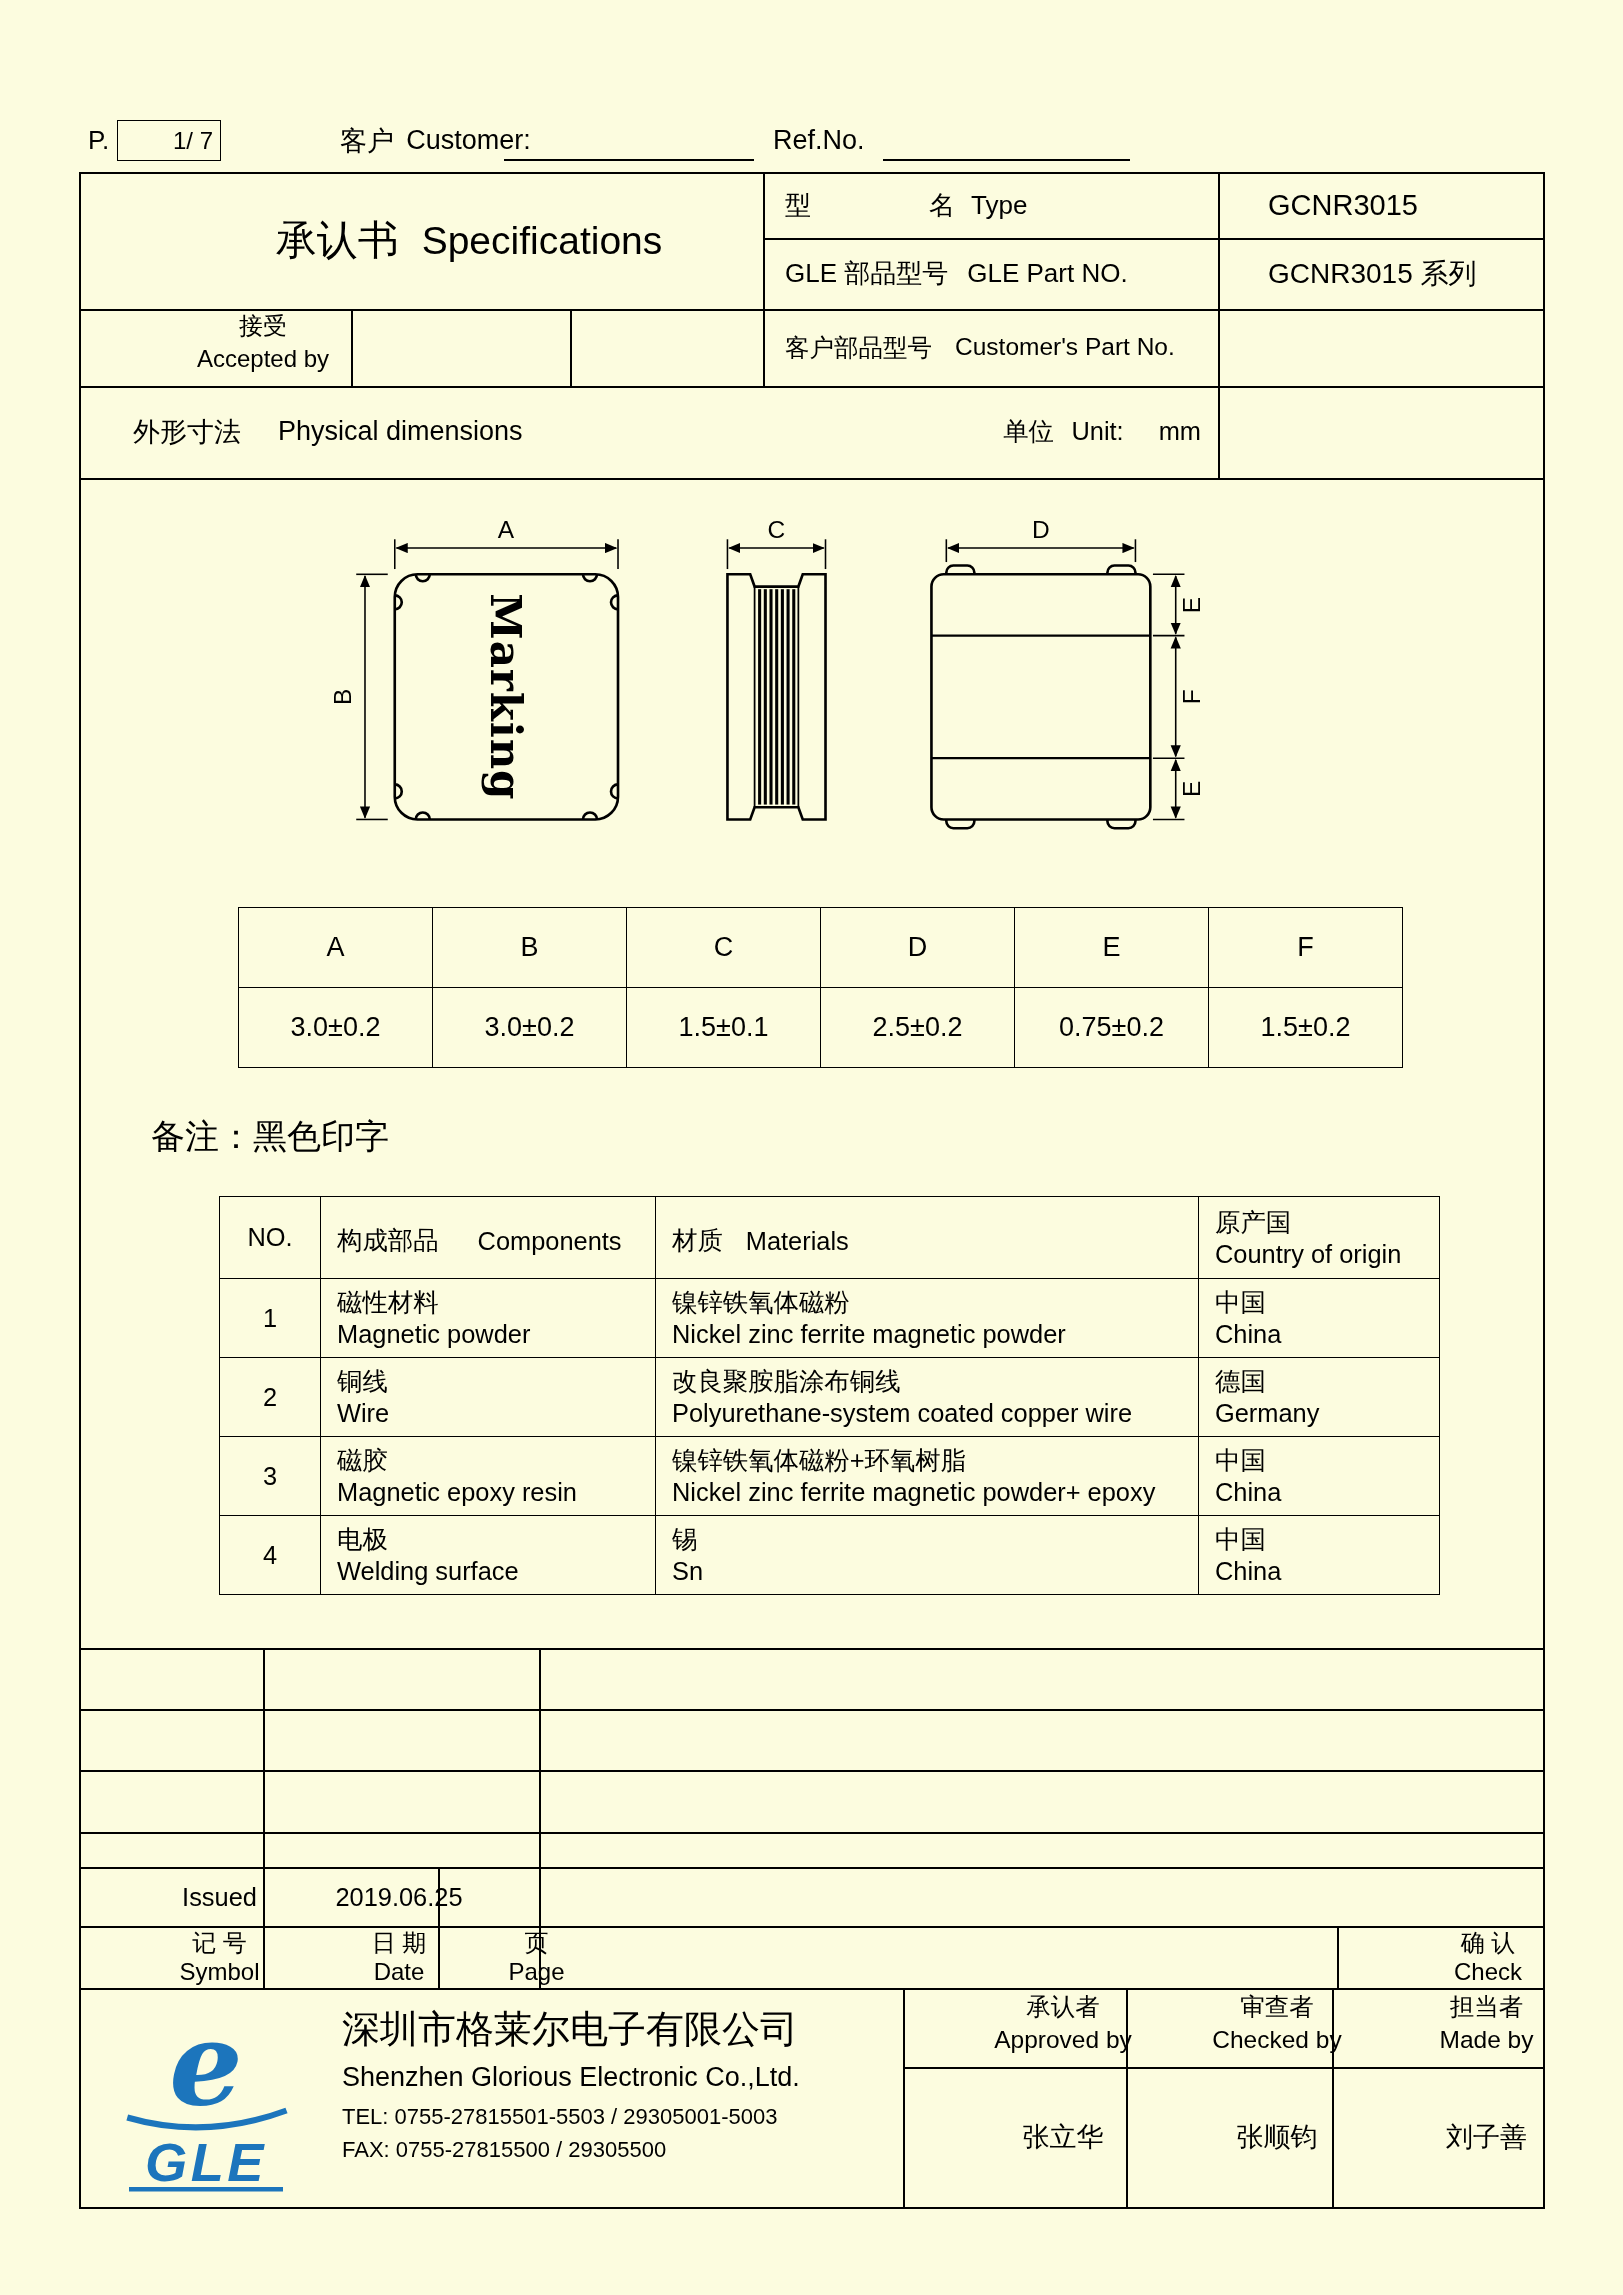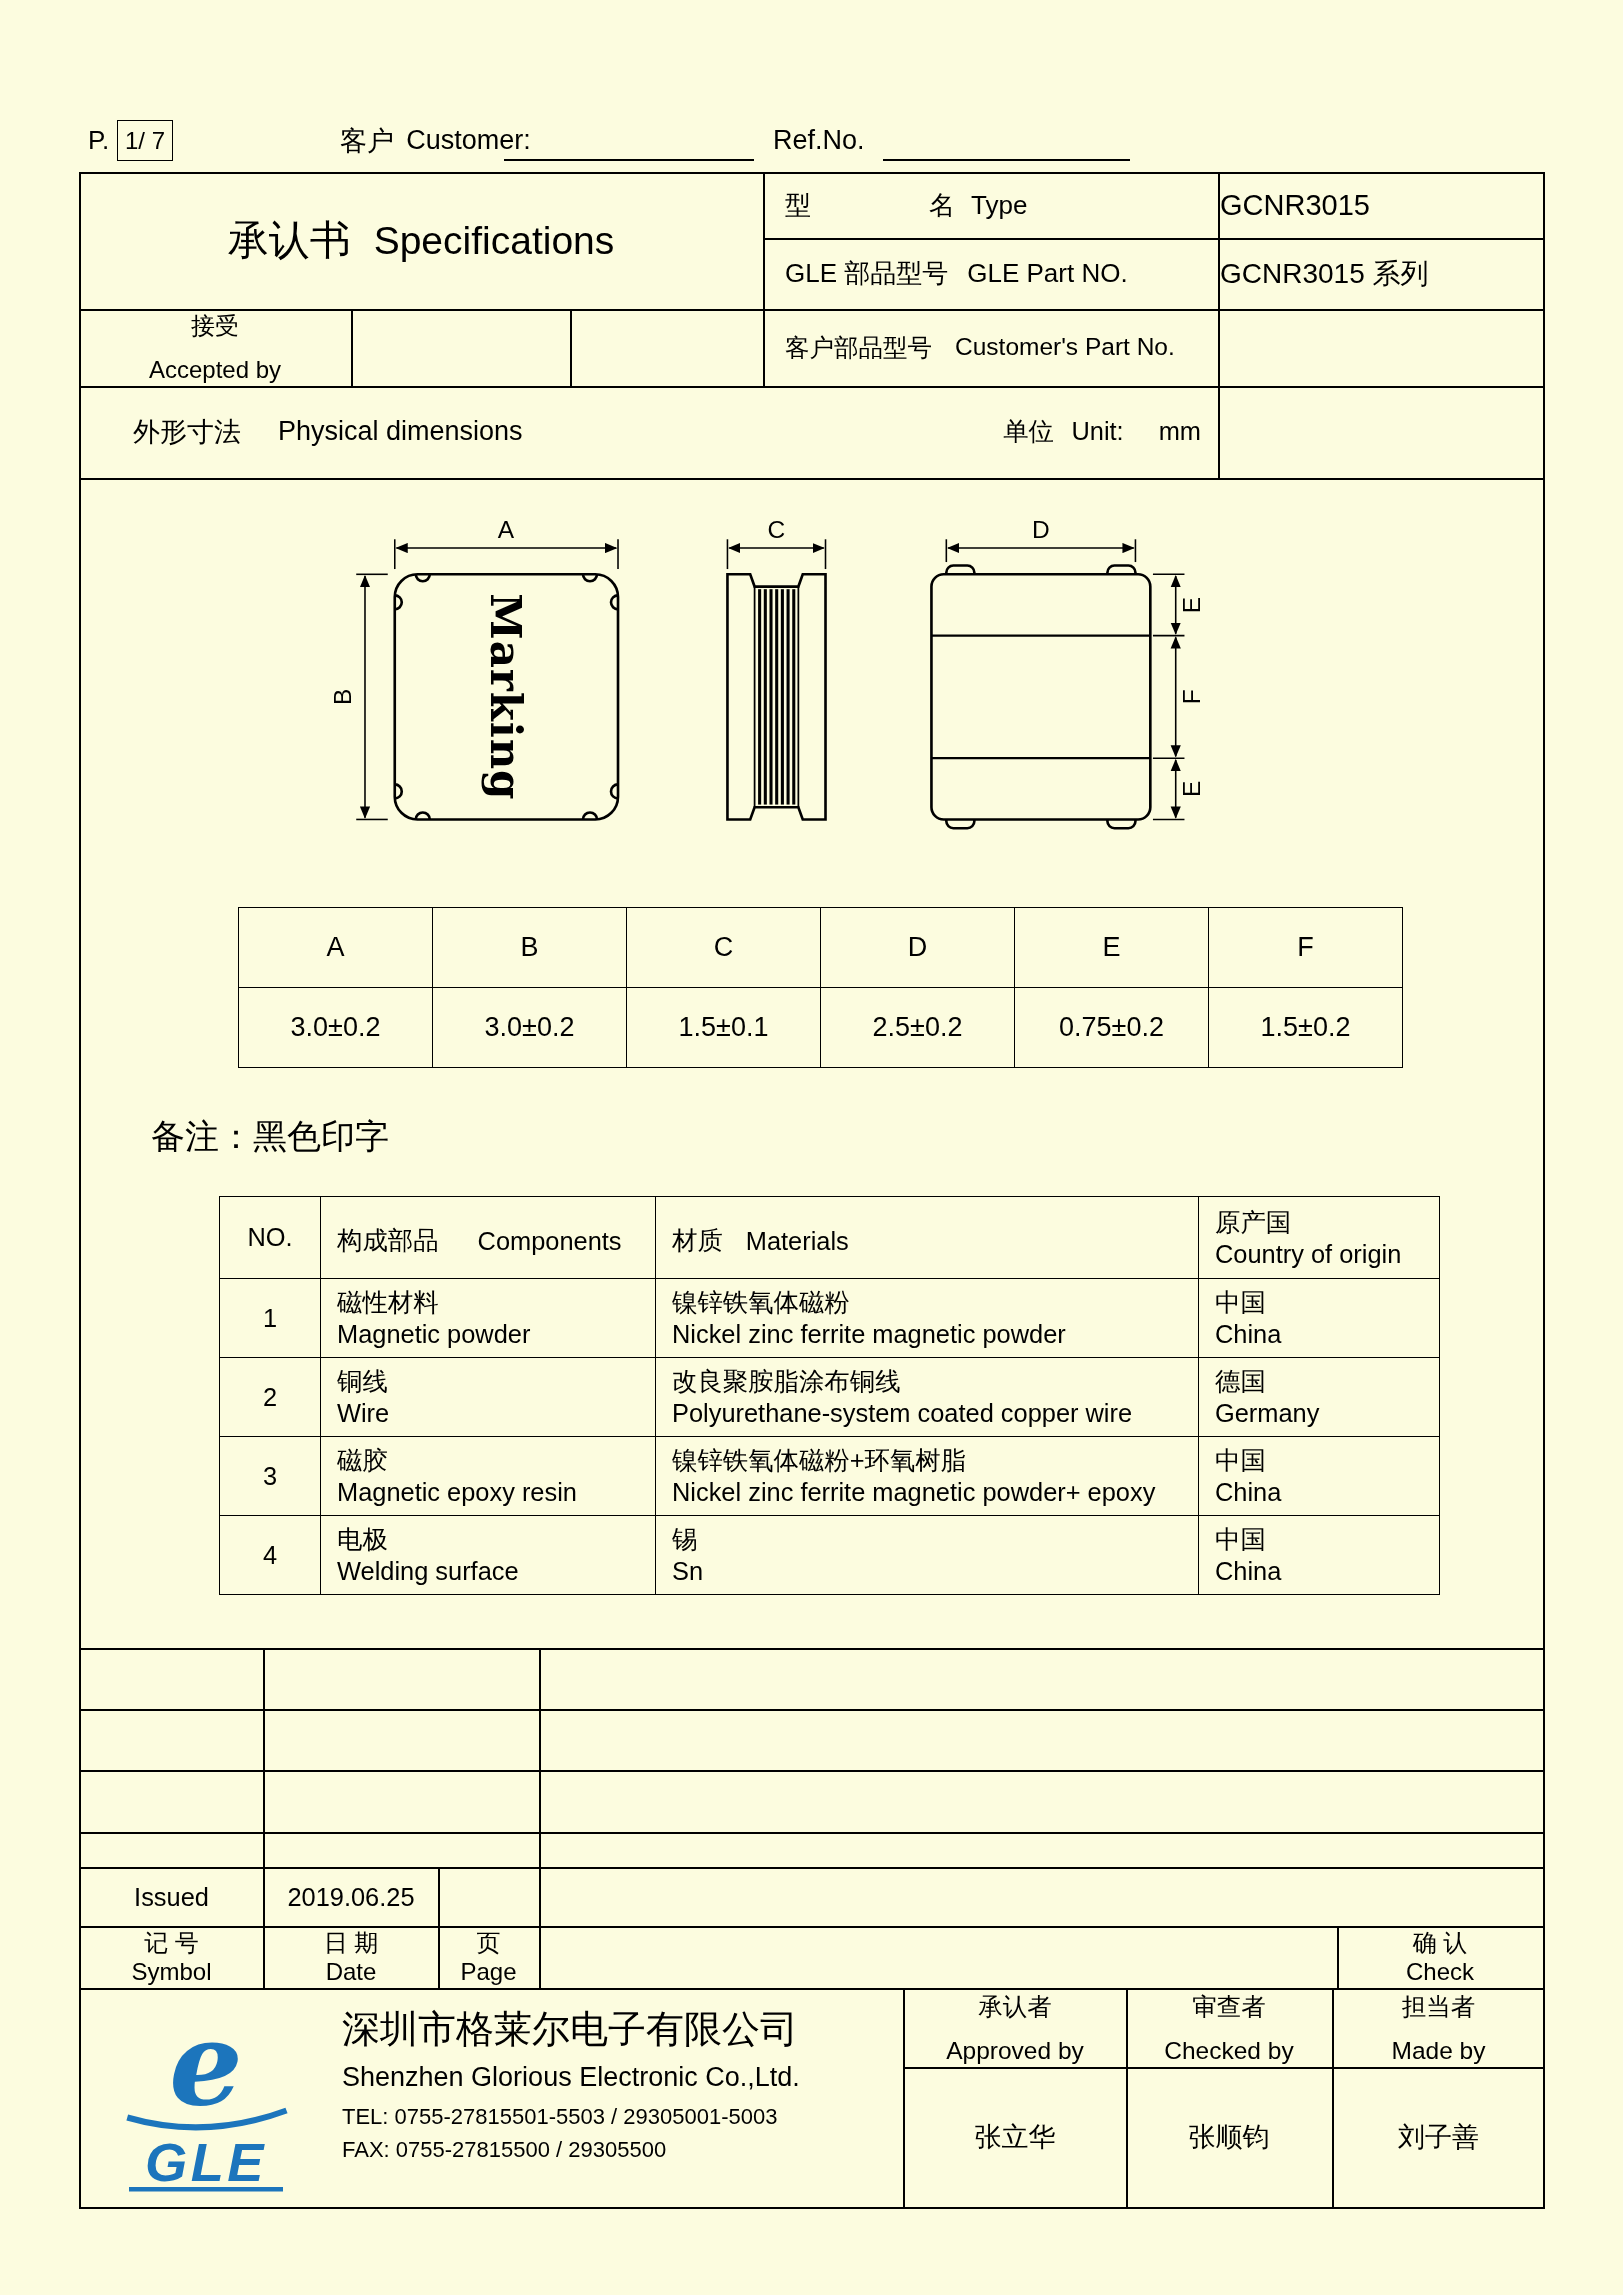--- a/index.html
+++ b/index.html
@@ -1,23 +1,23 @@
 <!DOCTYPE html>
 <html style="font-size:14px"><head>
 <meta charset="utf-8">
 <style>
   html,body{margin:0;padding:0;}
   body{font-family:"Liberation Sans","DejaVu Sans",sans-serif;color:#000;}
   .page{position:relative;width:1623px;height:2295px;background:#FCFCDF;overflow:hidden;}
   .hl{position:absolute;height:1.8px;background:#000;}
   .vl{position:absolute;width:1.8px;background:#000;}
   .t{position:absolute;display:flex;align-items:center;}
-  .jc{justify-content:center;text-align:center;}
+  .jc{justify-content:center;text-align:center;padding-left:48px;}
   .je{justify-content:flex-end;}
-  .col{flex-direction:column;justify-content:space-between;}
+  .col{flex-direction:column;justify-content:flex-start;}
   .b{font-weight:normal;justify-content:space-between;}
   table.abs{position:absolute;border-collapse:collapse;table-layout:fixed;background:transparent;}
   table.abs td{border:1.8px solid #000;vertical-align:middle;}
   .dtable td{text-align:center;font-size:27px;height:77px;}
   .ctable td{font-size:25.4px;}
   .ctable tr{height:79px;}
   .ctable tr.head{height:82px;}
   .pl{padding-left:16px;}
   .cline{line-height:32px;}
   .hrow{display:flex;align-items:center;margin-top:7px;}

